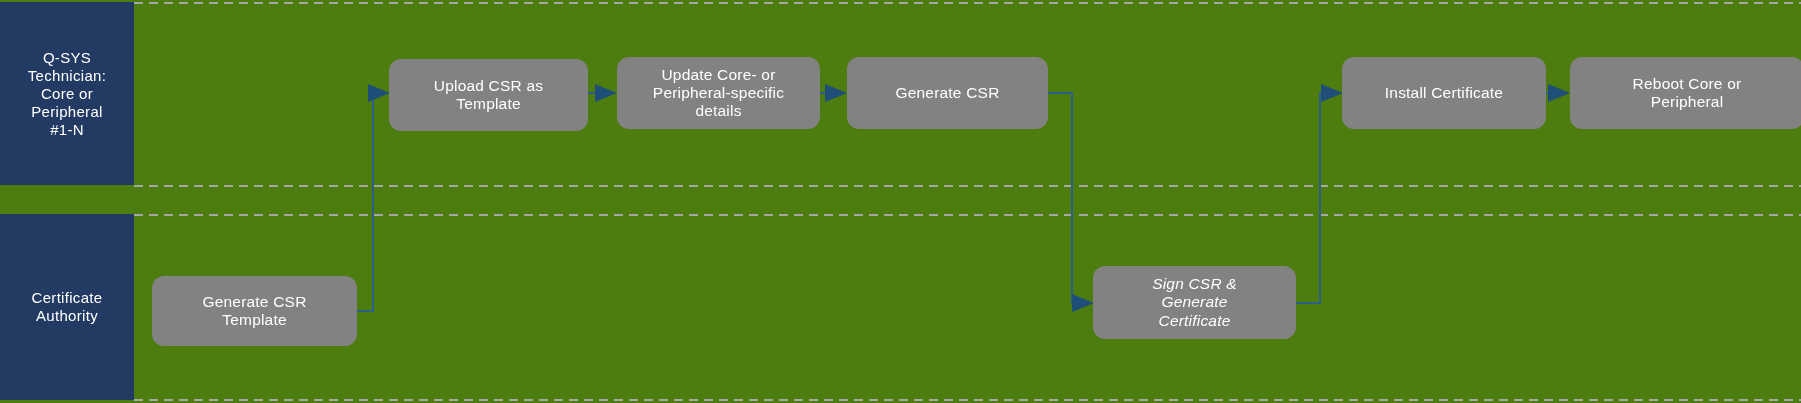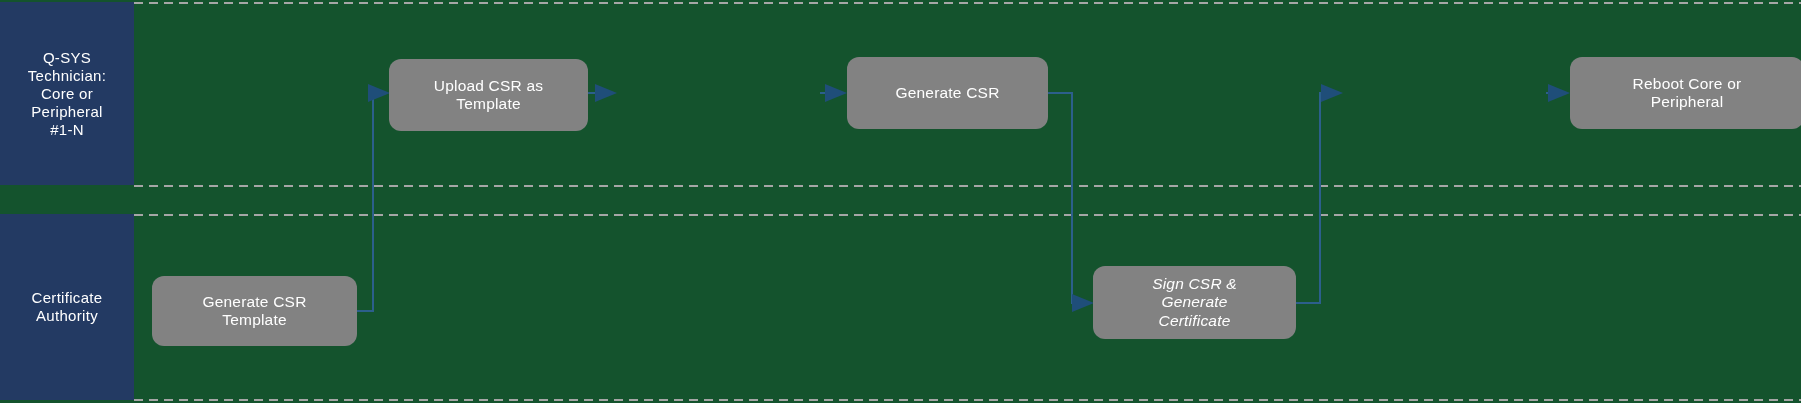--- a/index.html
+++ b/index.html
@@ -5,21 +5,21 @@
   html, body {
     margin: 0;
     padding: 0;
     background: #ffffff;
     font-family: "Liberation Sans", "DejaVu Sans", sans-serif;
   }
   .canvas {
     position: relative;
     width: 1801px;
     height: 403px;
-    background: #14532d;
+    background: #4d7c0f;
     overflow: hidden;
   }
   .lane-label {
     position: absolute;
     left: 0;
     width: 134px;
     background: #233a63;
     color: #ffffff;
     display: flex;
     align-items: center;
@@ -93,21 +93,25 @@
     <path class="connector" d="M357,311 H373 V93 H386" marker-end="url(#arrowhead)"></path>
     <path class="connector" d="M588,93 H613" marker-end="url(#arrowhead)"></path>
     <path class="connector" d="M820,93 H843" marker-end="url(#arrowhead)"></path>
     <path class="connector" d="M1048,93 H1072 V303 H1090" marker-end="url(#arrowhead)"></path>
     <path class="connector" d="M1296,303 H1320 V93 H1339" marker-end="url(#arrowhead)"></path>
     <path class="connector" d="M1546,93 H1566" marker-end="url(#arrowhead)"></path>
   </svg>
 
   <div class="node" style="left:389px; top:59px; width:199px; height:72px;">Upload CSR as
 Template</div>
+  <div class="node" style="left:617px; top:57px; width:203px; height:72px;">Update Core- or
+Peripheral-specific
+details</div>
   <div class="node" style="left:847px; top:57px; width:201px; height:72px;">Generate CSR</div>
+  <div class="node" style="left:1342px; top:57px; width:204px; height:72px;">Install Certificate</div>
   <div class="node" style="left:1570px; top:57px; width:234px; height:72px;">Reboot Core or
 Peripheral</div>
 
   <div class="node" style="left:152px; top:276px; width:205px; height:70px;">Generate CSR
 Template</div>
   <div class="node" style="left:1093px; top:266px; width:203px; height:73px;font-style:italic;">Sign CSR &amp;
 Generate
 Certificate</div>
 
 </div>

